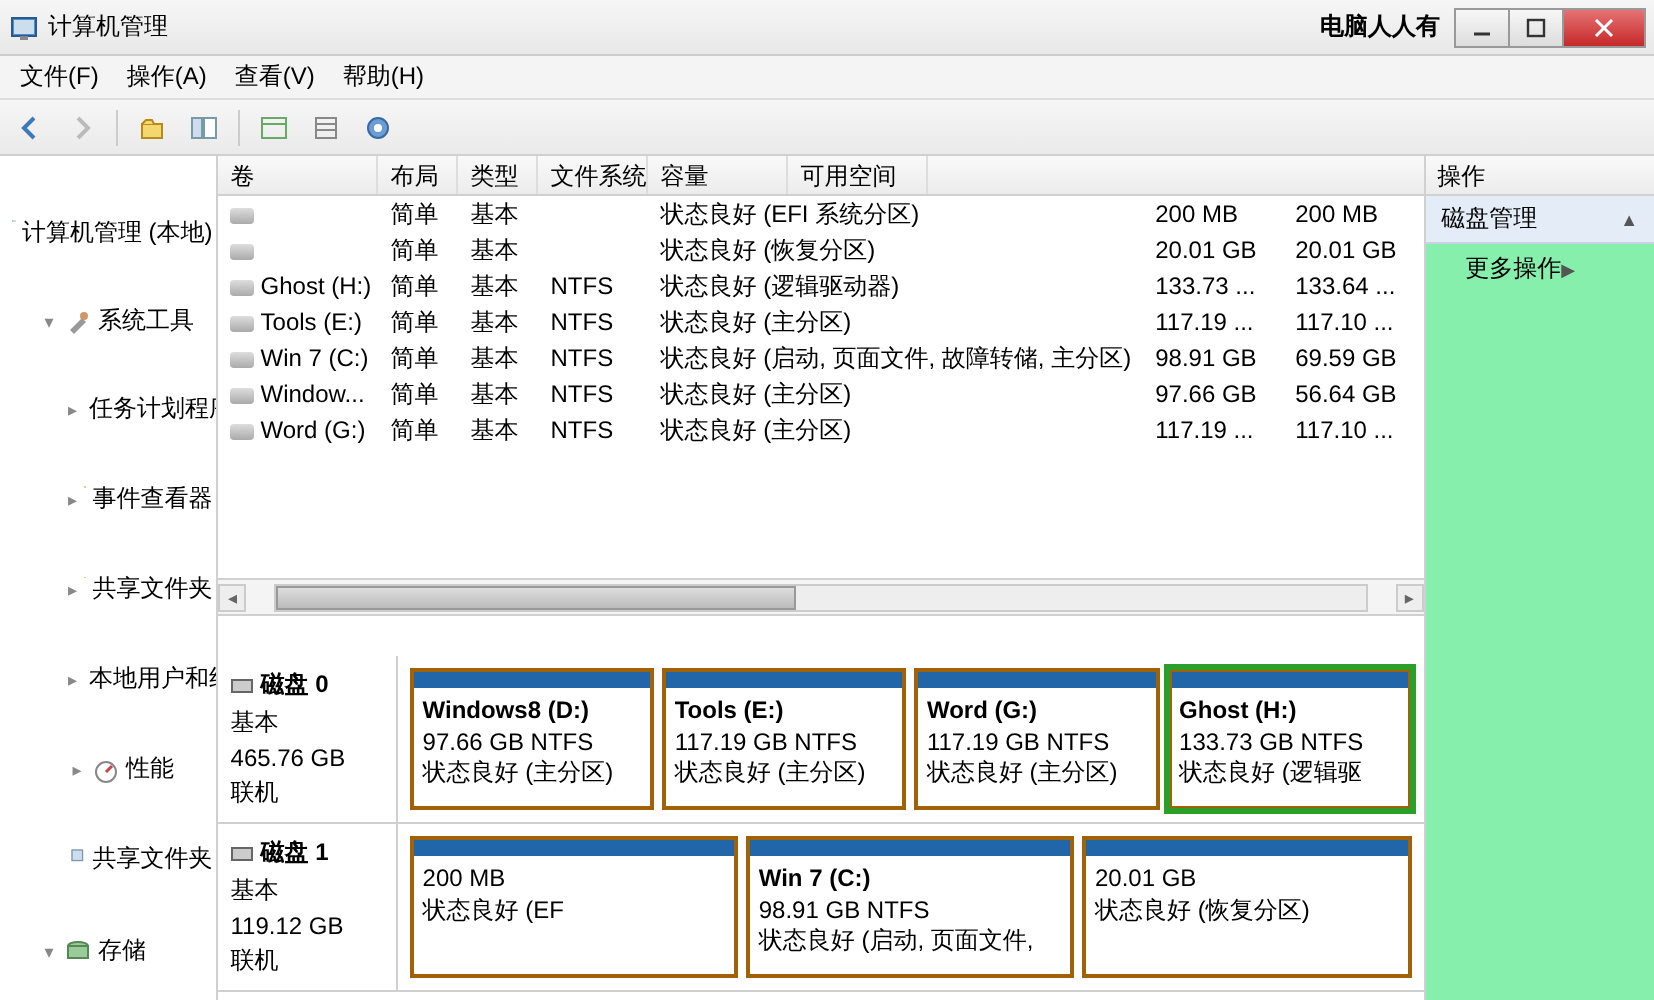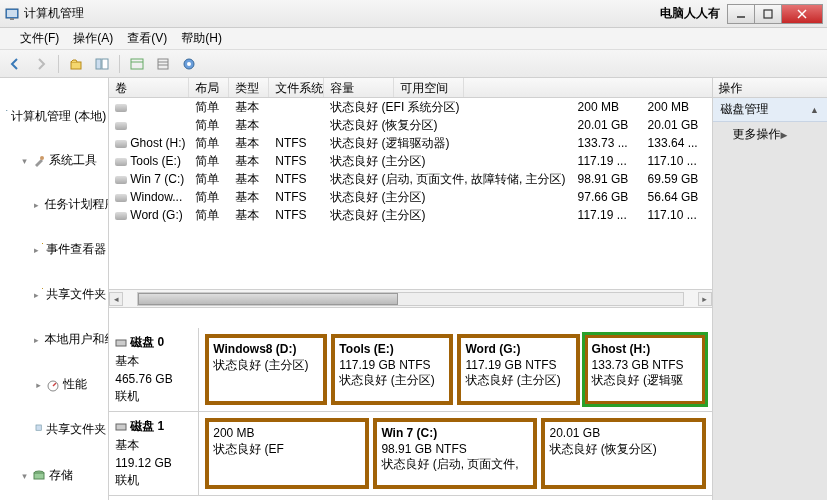--- a/index.html
+++ b/index.html
@@ -8,21 +8,21 @@
 .titlebar { height: 28px; background: linear-gradient(#f6f6f6, #e8e8e8); border-bottom: 1px solid #ccc; display: flex; align-items: center; padding: 0 4px; position: relative; }
 .titlebar .icon { width: 16px; height: 16px; margin-right: 4px; }
 .titlebar .title { flex: 0 0 auto; }
 .titlebar .spacer { flex: 1; }
 .titlebar .brand { font-weight: bold; margin-right: 8px; }
 .winbtns { display: flex; gap: 0; }
 .winbtn { width: 28px; height: 20px; border: 1px solid #999; background: linear-gradient(#f7f7f7,#ddd); display: flex; align-items: center; justify-content: center; margin-left: -1px; }
 .winbtn.close { background: linear-gradient(#e57373,#c62828); color: #fff; width: 42px; }
 .winbtn svg { width: 10px; height: 10px; }
 
-.menubar { height: 22px; background: #f4f4f4; border-bottom: 1px solid #ddd; display: flex; align-items: center; padding: 0 14px; gap: 2px; }
+.menubar { height: 22px; background: #f4f4f4; border-bottom: 1px solid #ddd; display: flex; align-items: center; padding: 0 4px; gap: 2px; }
 .menubar .menuitem { padding: 2px 6px; }
 
 .toolbar { height: 28px; background: linear-gradient(#f6f6f6,#eaeaea); border-bottom: 1px solid #d0d0d0; display: flex; align-items: center; padding: 0 4px; gap: 4px; }
 .toolbtn { width: 22px; height: 22px; border: 1px solid transparent; display: flex; align-items: center; justify-content: center; }
 .sep { width: 1px; height: 18px; background: #ccc; margin: 0 2px; }
 
 .workarea { display: flex; height: calc(500px - 28px - 22px - 28px); }
 
 .tree { width: 160px; border-right: 1px solid #d0d0d0; background: #fff; padding: 4px 0; overflow: auto; }
 .tree ul { list-style: none; padding-left: 14px; }
@@ -55,27 +55,27 @@
 .scrolltrack { flex: 1; height: 14px; background: #eee; border: 1px solid #ccc; position: relative; margin: 0 14px; }
 .scrollthumb { position: absolute; left: 0; top: 0; bottom: 0; width: 260px; background: linear-gradient(#ddd,#bbb); border: 1px solid #999; }
 .scrollbtn { width: 14px; height: 14px; background: #eee; border: 1px solid #ccc; display:flex; align-items:center; justify-content:center; font-size:9px; color:#666; }
 
 .graphical { flex: 1; overflow: auto; background: #fff; margin-top: 20px; }
 .disk-row { display: flex; border-bottom: 1px solid #d0d0d0; }
 .disk-info { width: 90px; padding: 6px; border-right: 1px solid #d0d0d0; }
 .disk-info .label { display:flex; align-items:center; gap:3px; font-weight: 600; }
 .disk-info .sub { padding-top: 2px; }
 .parts { flex: 1; display: flex; padding: 6px; gap: 4px; }
-.part { border: 4px solid #a16207; flex: 1; display: flex; flex-direction: row; position: relative; min-height: 68px; }
+.part { border: 2px solid #a16207; flex: 1; display: flex; flex-direction: column; position: relative; min-height: 68px; }
 .part-head { height: 8px; background: #2266aa; }
 .part-body { padding: 4px; font-size: 11px; line-height: 1.3; }
 .part .name { font-weight: bold; }
 .part.highlight { outline: 3px solid #2aa02a; outline-offset: -1px; }
 
-.actions { width: 168px; background: #e5e5e5; }
+.actions { width: 168px; background: #86efac; }
 .actions-header { height: 20px; background: linear-gradient(#f9f9f9,#ececec); border-bottom: 1px solid #d0d0d0; padding: 2px 6px; }
 .actions-section { background: #e4edf7; padding: 3px 8px; border-bottom: 1px solid #c8d4e4; display: flex; align-items: center; justify-content: space-between; }
 .actions-item { padding: 4px 20px; display: flex; align-items: center; }
 .tri { font-size: 9px; color: #555; }
 
 svg { display: block; }
 </style>
 </head>
 <body>
 
@@ -397,20 +397,21 @@
               </span>磁盘 0</div>
             <div class="sub">基本</div>
             <div class="sub">465.76 GB</div>
             <div class="sub">联机</div>
           </div>
           <div class="parts">
             <div class="part">
               <div class="part-head"></div>
               <div class="part-body">
                 <div class="name">Windows8  (D:)</div>
+                <div>97.66 GB NTFS</div>
                 <div>状态良好 (主分区)</div>
               </div>
             </div>
             <div class="part">
               <div class="part-head"></div>
               <div class="part-body">
                 <div class="name">Tools  (E:)</div>
                 <div>117.19 GB NTFS</div>
                 <div>状态良好 (主分区)</div>
               </div>

